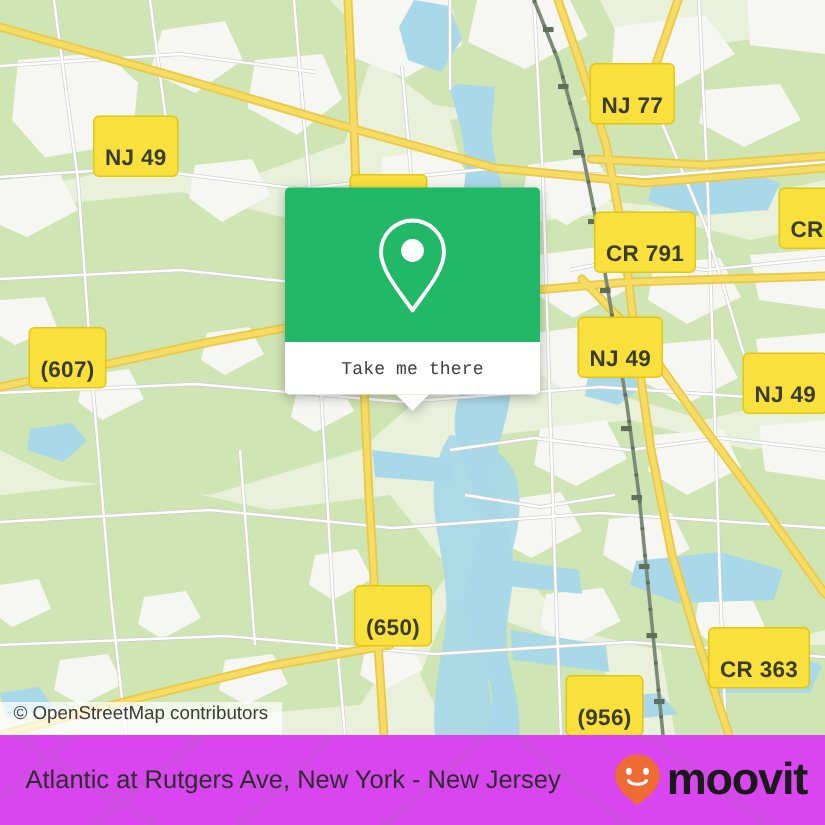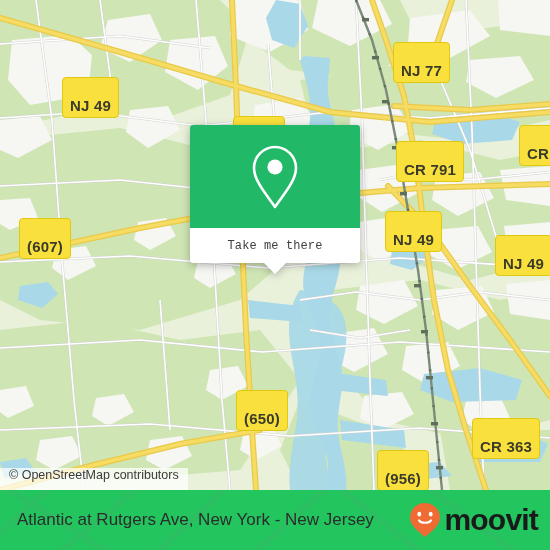--- a/index.html
+++ b/index.html
@@ -120,21 +120,21 @@
     white-space: nowrap;
   }
 
   
   #footer-bar {
     position: absolute;
     left: 0;
     top: 490px;
     width: 550px;
     height: 60px;
-    background: #22c55e;
+    background: #d946ef;
     overflow: hidden;
   }
   #footer-watermark {
     position: absolute;
     left: 0;
     top: 0;
     opacity: 0.07;
   }
   #footer-title {
     position: absolute;

